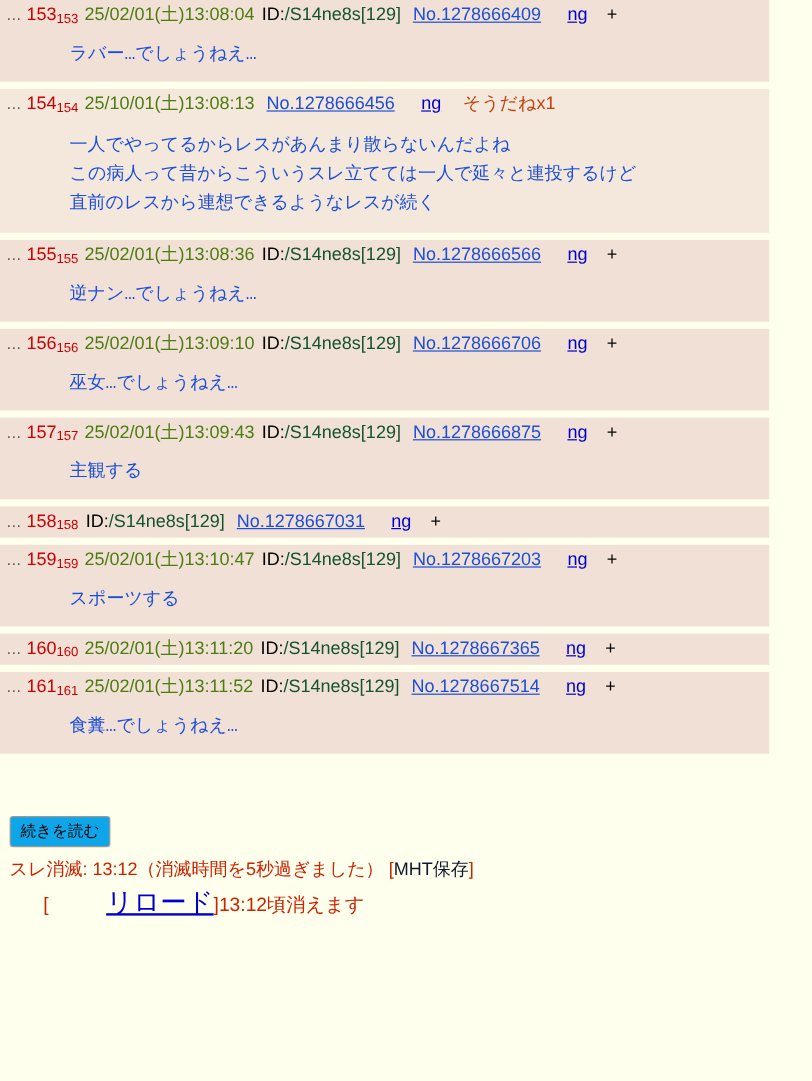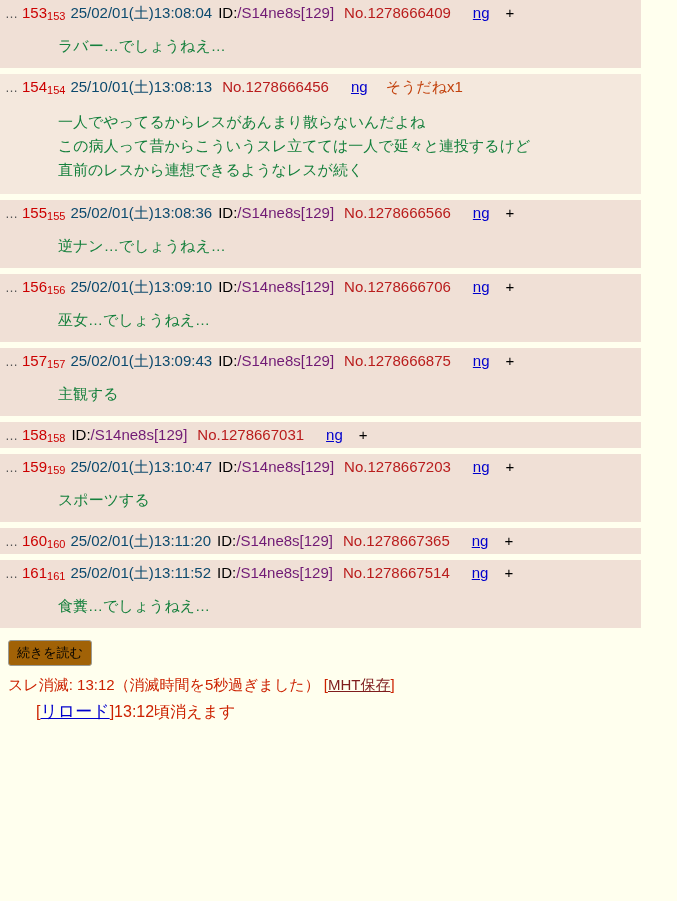--- a/index.html
+++ b/index.html
@@ -49,32 +49,33 @@
     font-weight: normal;
   }
   .num-sub {
     color: #cc0000;
     font-size: 11px;
     vertical-align: baseline;
     position: relative;
     top: 2px;
   }
   .date {
-    color: #0c4a6e;
+    color: #4d7c0f;
     margin-left: 5px;
   }
   .uid {
     color: #000;
     margin-left: 6px;
   }
   .uid .uidval {
-    color: #701a75;
+    color: #14532d;
   }
   .resno {
-    color: #b91c1c;
+    color: #1d4ed8;
+    text-decoration: underline;
     margin-left: 10px;
     cursor: pointer;
   }
   .ng {
     color: #0000cc;
     text-decoration: underline;
     margin-left: 22px;
     cursor: pointer;
   }
   .plus {
@@ -82,22 +83,23 @@
     margin-left: 16px;
     cursor: pointer;
   }
   .extra {
     color: #c2410c;
     margin-left: 18px;
   }
   .post-body {
     padding: 8px 0 10px 58px;
     line-height: 22px;
-    color: #15803d;
+    color: #1d4ed8;
     white-space: pre-wrap;
+    font-family: Liberation Mono, monospace;
   }
   .post-body.multiline {
     padding-top: 10px;
     padding-bottom: 12px;
   }
   .body-line {
     line-height: 24px;
   }
   .first-post {
     margin-top: 0;
@@ -105,52 +107,53 @@
   .post.wide-clip {
     width: 641px;
   }
   .footer {
     padding: 6px 0 0 8px;
   }
   .readmore {
     font-family: "Liberation Sans", sans-serif;
     font-size: 13px;
     padding: 3px 8px;
-    background: #a16207;
+    background: #0ea5e9;
     border: 1px solid #9b9b94;
     border-radius: 3px;
     color: #000;
     cursor: pointer;
+    margin-top: 40px;
   }
   .status {
     margin-top: 8px;
     color: #cc2200;
     font-size: 15px;
     line-height: 22px;
   }
   .status .mht {
-    color: #7f1d1d;
-    text-decoration: underline;
+    color: #0f172a;
     cursor: pointer;
   }
   .status .brackets {
     color: #cc2200;
   }
   .reload-line {
     margin-top: 4px;
     padding-left: 28px;
     color: #cc2200;
     font-size: 16px;
     line-height: 24px;
   }
   .reload-link {
     color: #0000cc;
     text-decoration: underline;
     cursor: pointer;
-    font-size: 17px;
+    font-size: 22px;
+    margin-left: 48px;
   }
 </style>
 </head>
 <body>
 
 <div class="thread" id="thread">
     <div class="post wide-clip first-post">
       <div class="post-head">
         <span class="dots">…</span>
         <span class="num">153</span>

